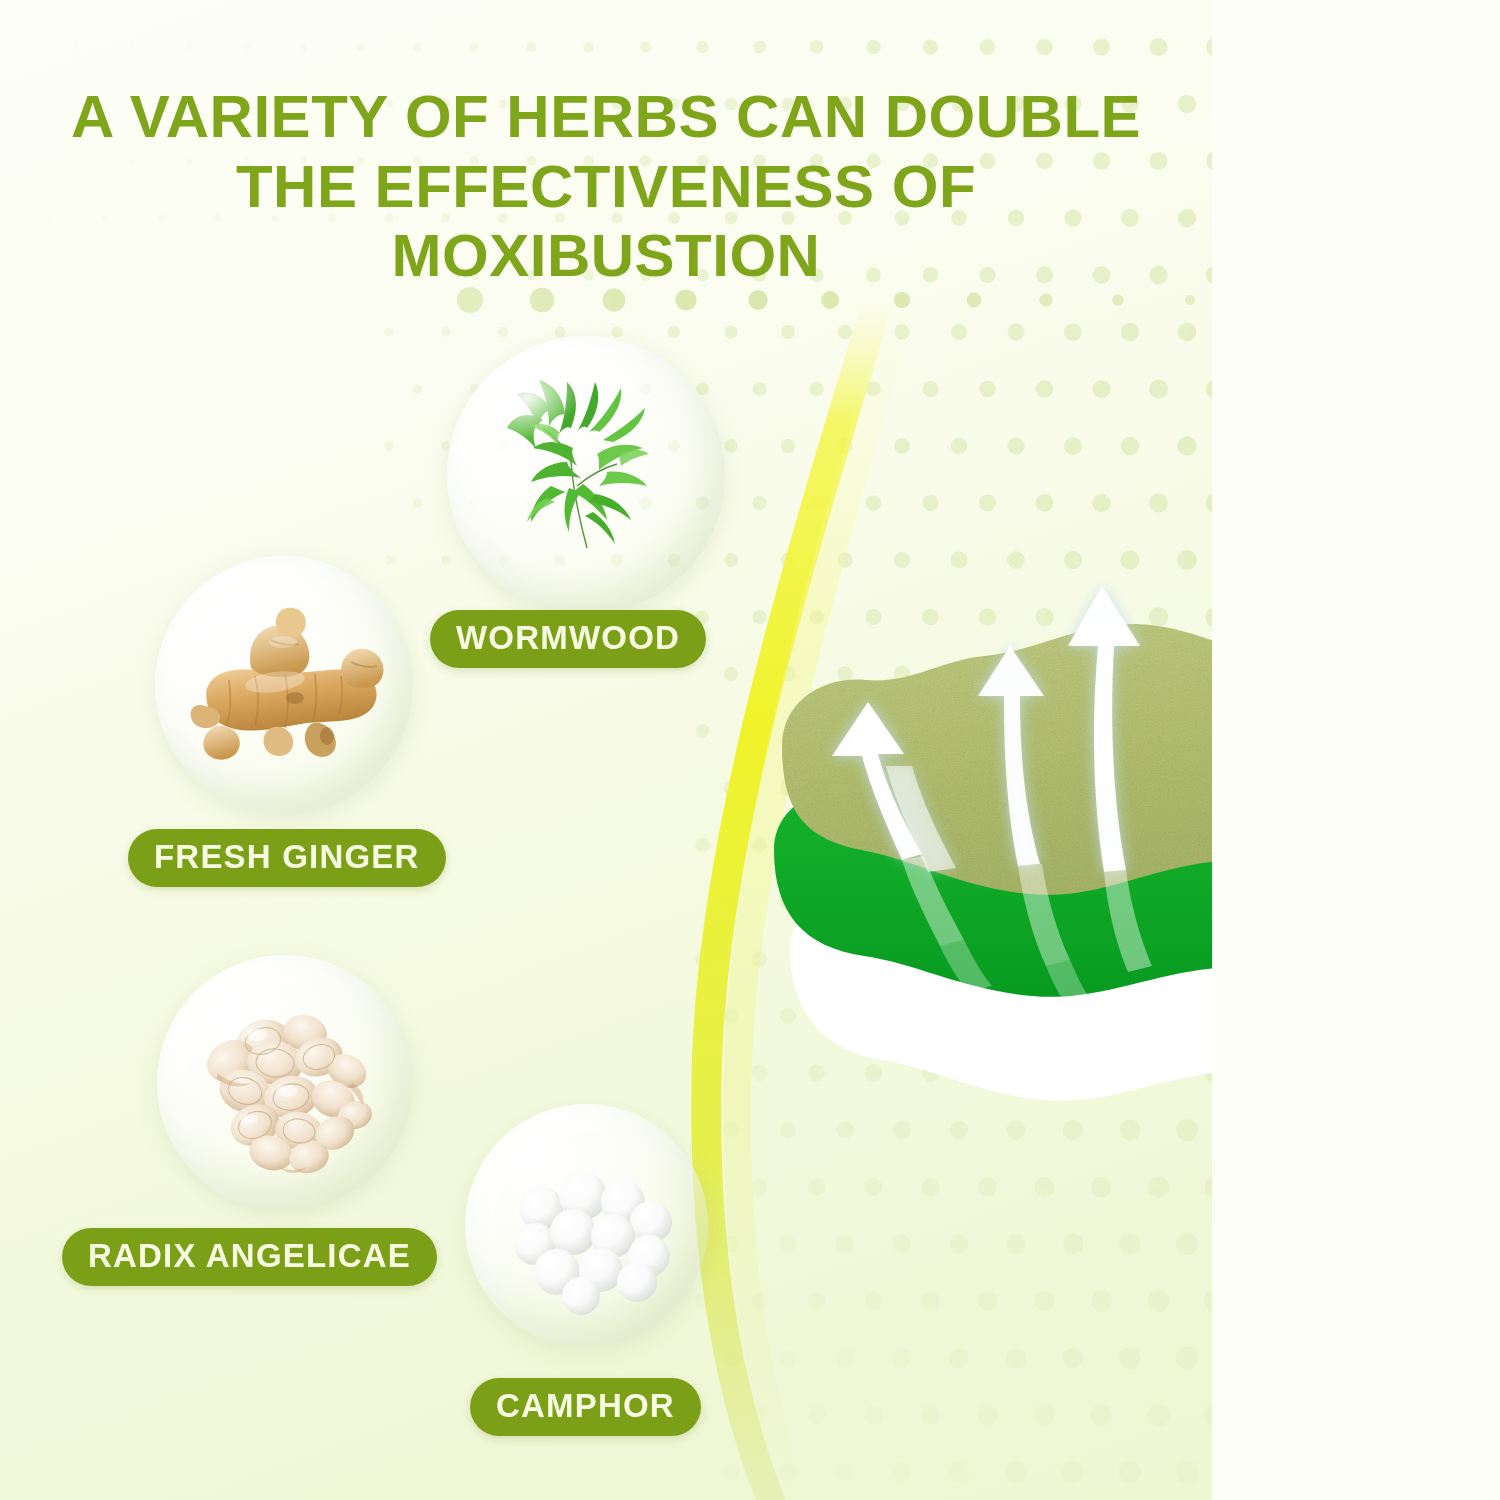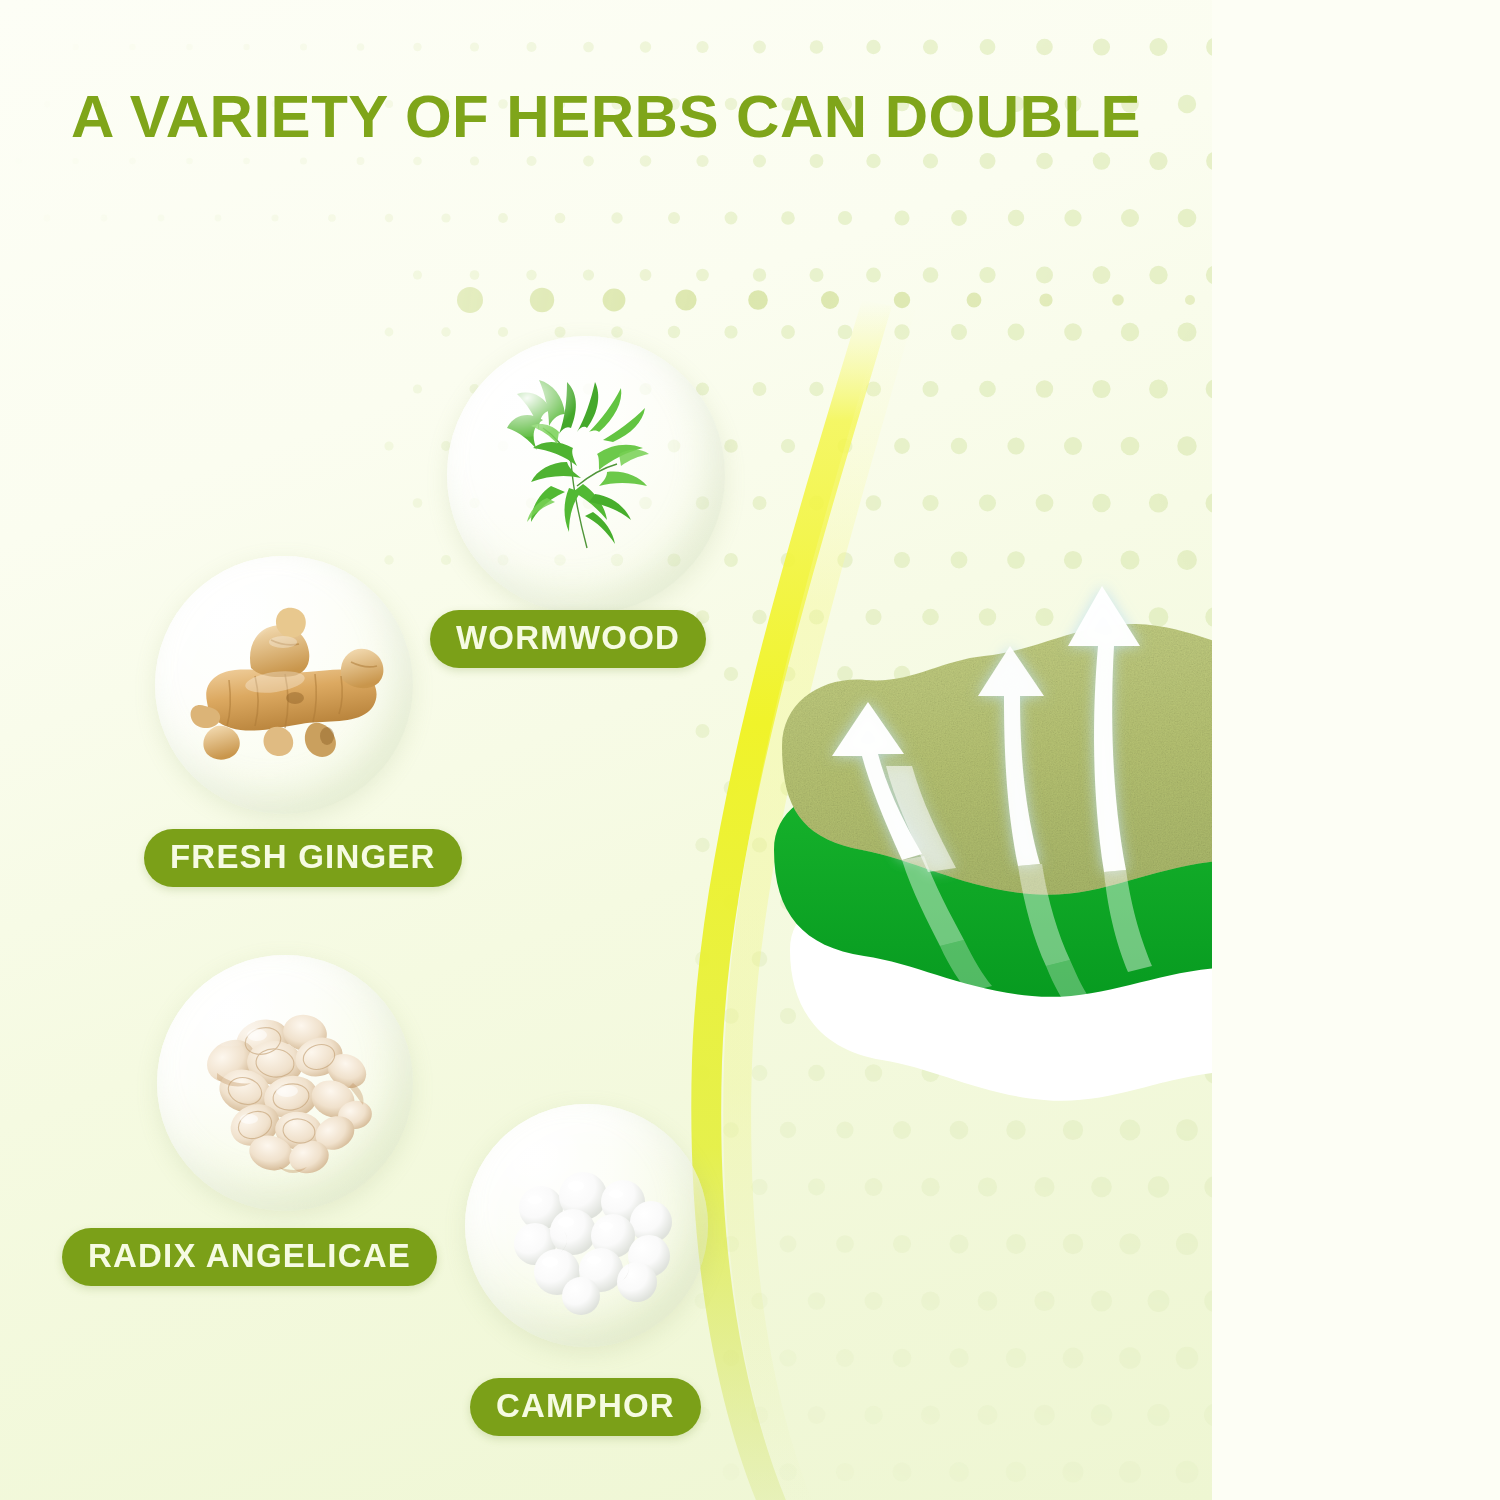--- a/index.html
+++ b/index.html
@@ -71,21 +71,21 @@
     font-size:33px;
     letter-spacing:1.2px;
     text-transform:uppercase;
     border-radius:999px;
     padding:9px 26px 11px;
     white-space:nowrap;
     box-shadow:0 3px 9px rgba(110,140,40,0.22);
     line-height:1.16;
   }
   #pill-wormwood{left:430px;top:610px;text-align:right;}
-  #pill-ginger{left:144px;top:829px;}
+  #pill-ginger{left:128px;top:829px;}
   #pill-angelicae{left:62px;top:1228px;}
   #pill-camphor{left:470px;top:1378px;}
 
   
   .product{position:absolute;left:752px;top:520px;width:760px;height:620px;z-index:8;}
   .product svg{display:block;width:100%;height:100%;}
 </style>
 </head>
 <body>
 
@@ -693,20 +693,21 @@
           <circle cx="1190" cy="300" r="5.0" fill="#bcd06a" opacity="0.35"></circle>
           <circle cx="1262" cy="300" r="4.2" fill="#bcd06a" opacity="0.30"></circle>
           <circle cx="1334" cy="300" r="3.4" fill="#bcd06a" opacity="0.25"></circle>
           <circle cx="1406" cy="300" r="2.6" fill="#bcd06a" opacity="0.20"></circle>
         </g>
     </svg>
   </div>
 
   <div class="title">
     <span class="l1">A VARIETY OF HERBS CAN DOUBLE</span>
+    <span class="l2">THE EFFECTIVENESS OF MOXIBUSTION</span>
   </div>
 
   <div class="swoosh">
     <svg viewBox="0 0 360 1210" xmlns="http://www.w3.org/2000/svg" preserveAspectRatio="none">
       <defs>
         <linearGradient id="swGrad" x1="0" y1="0" x2="0" y2="1">
           <stop offset="0%" stop-color="#f7fa9a" stop-opacity="0"></stop>
           <stop offset="10%" stop-color="#f4f64e" stop-opacity="0.85"></stop>
           <stop offset="35%" stop-color="#f0f32a" stop-opacity="1"></stop>
           <stop offset="70%" stop-color="#e4ef3c" stop-opacity="0.9"></stop>

